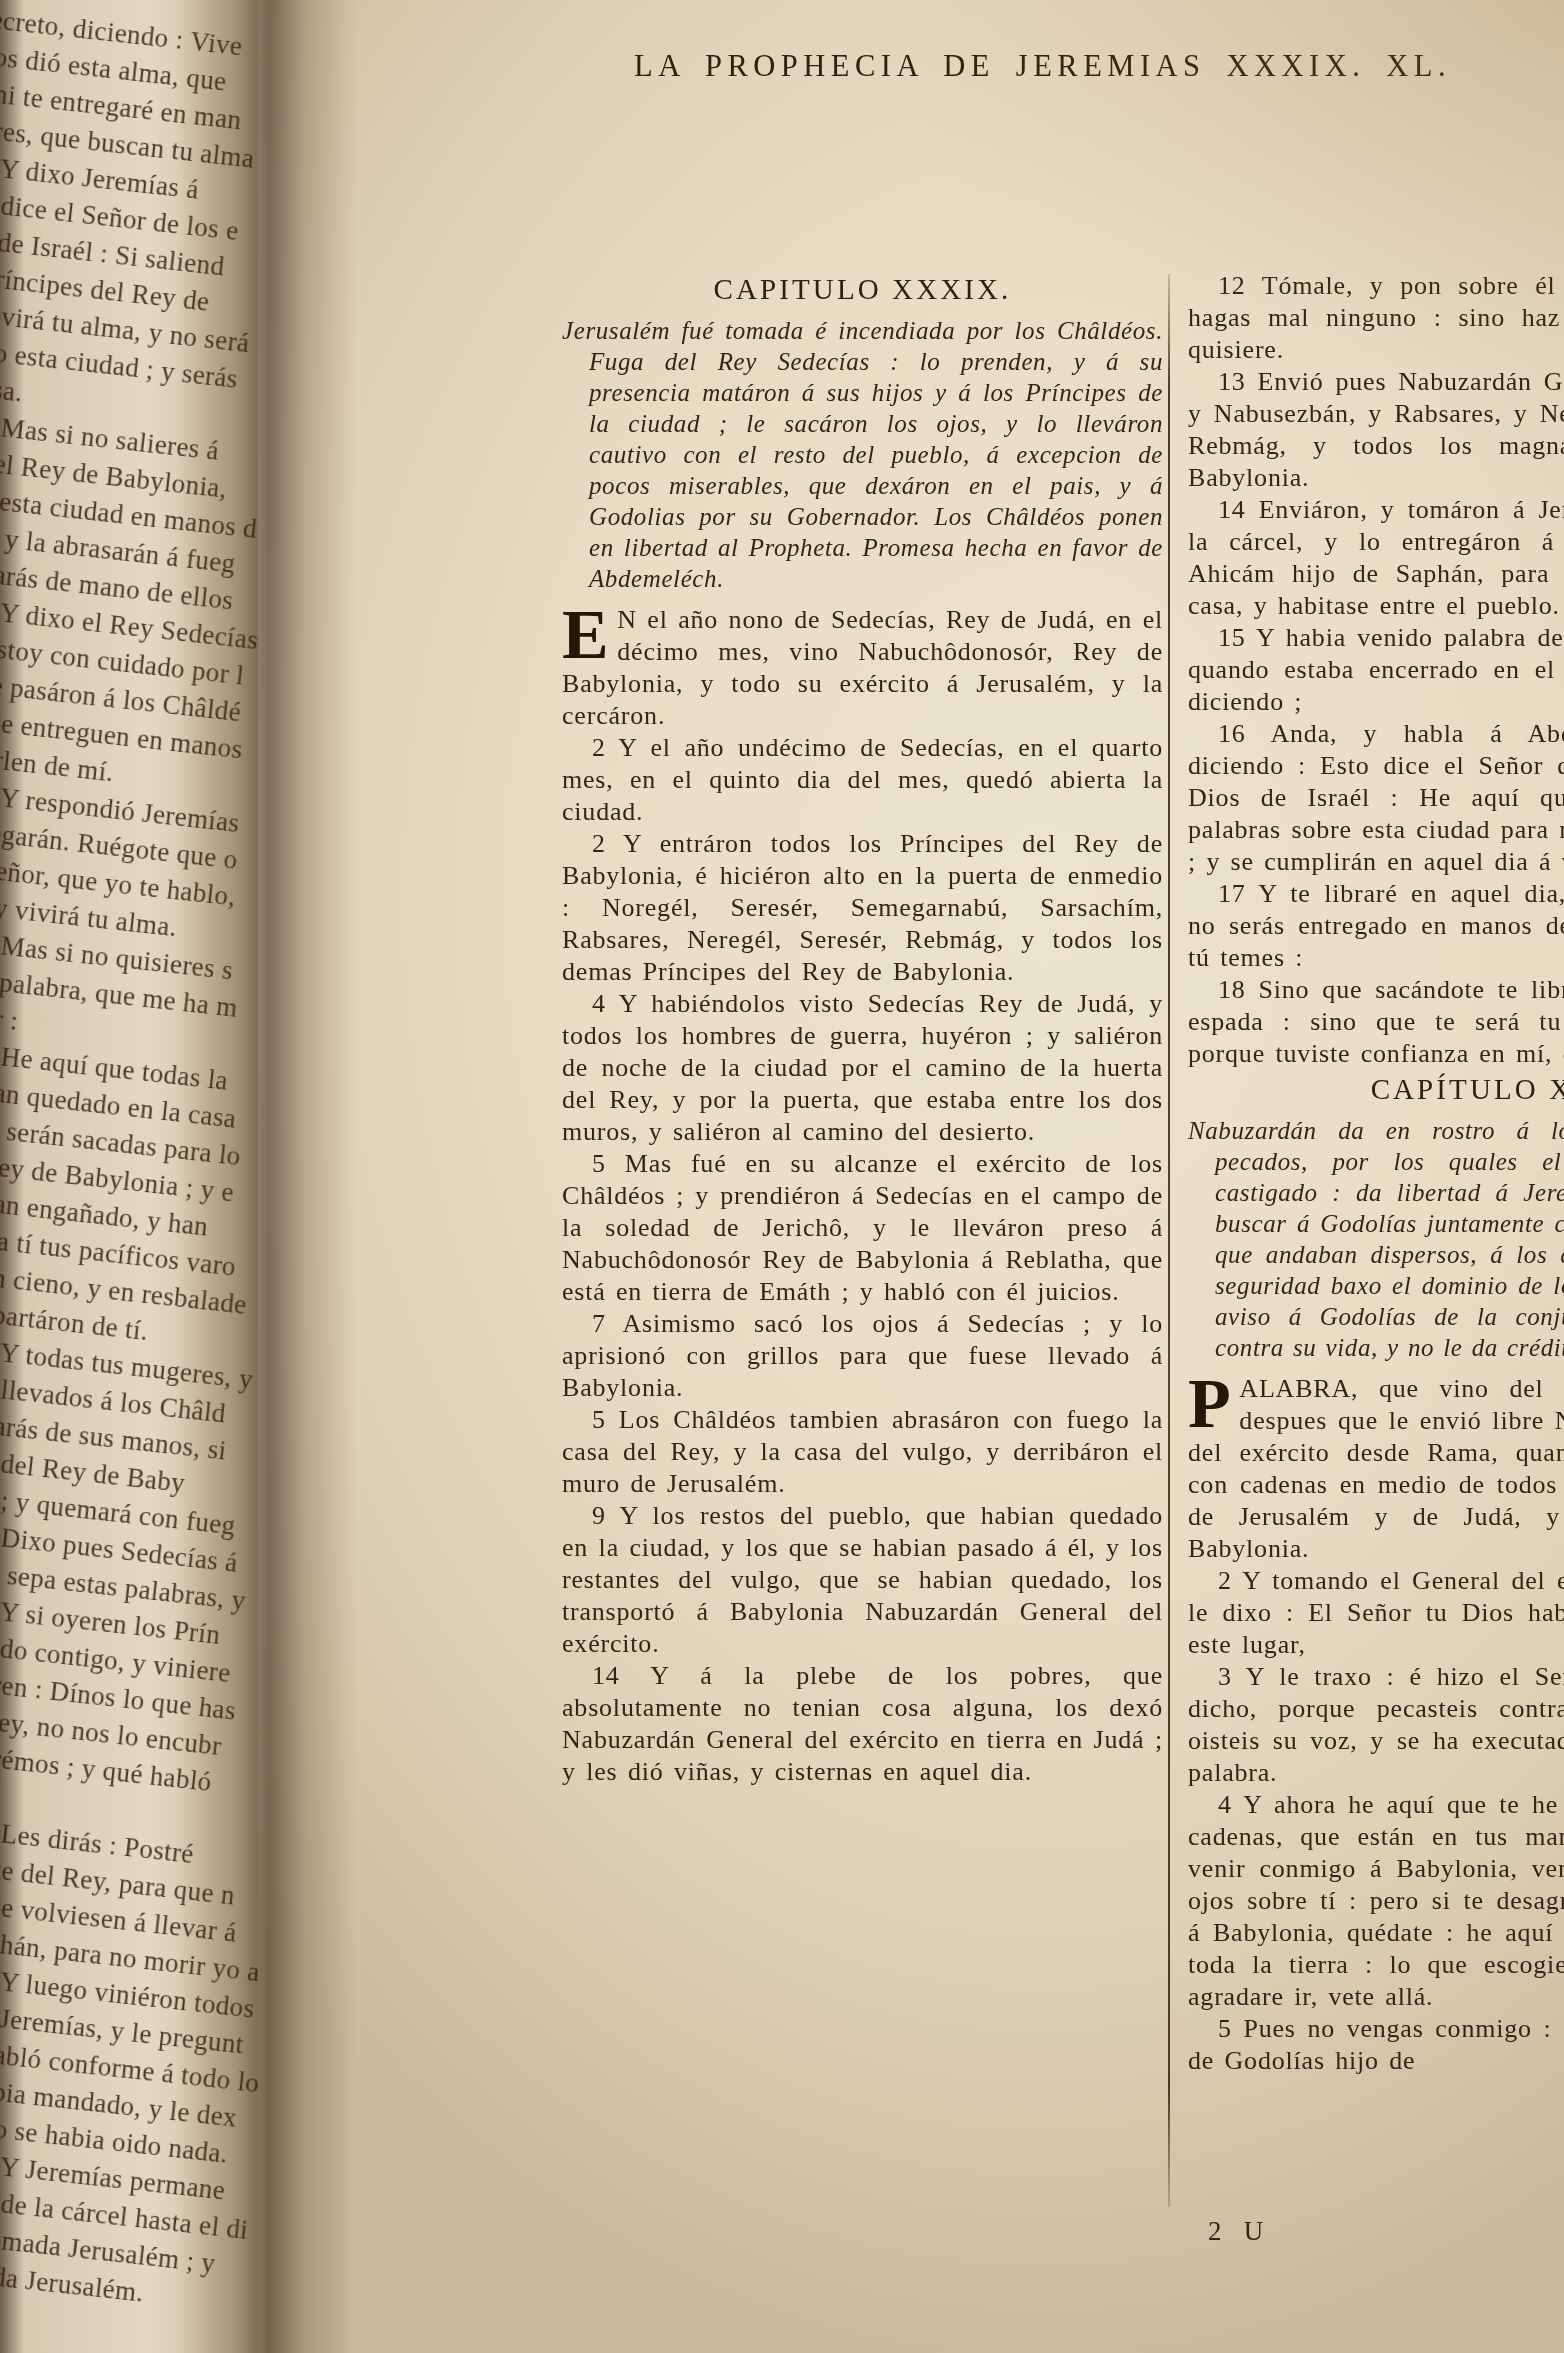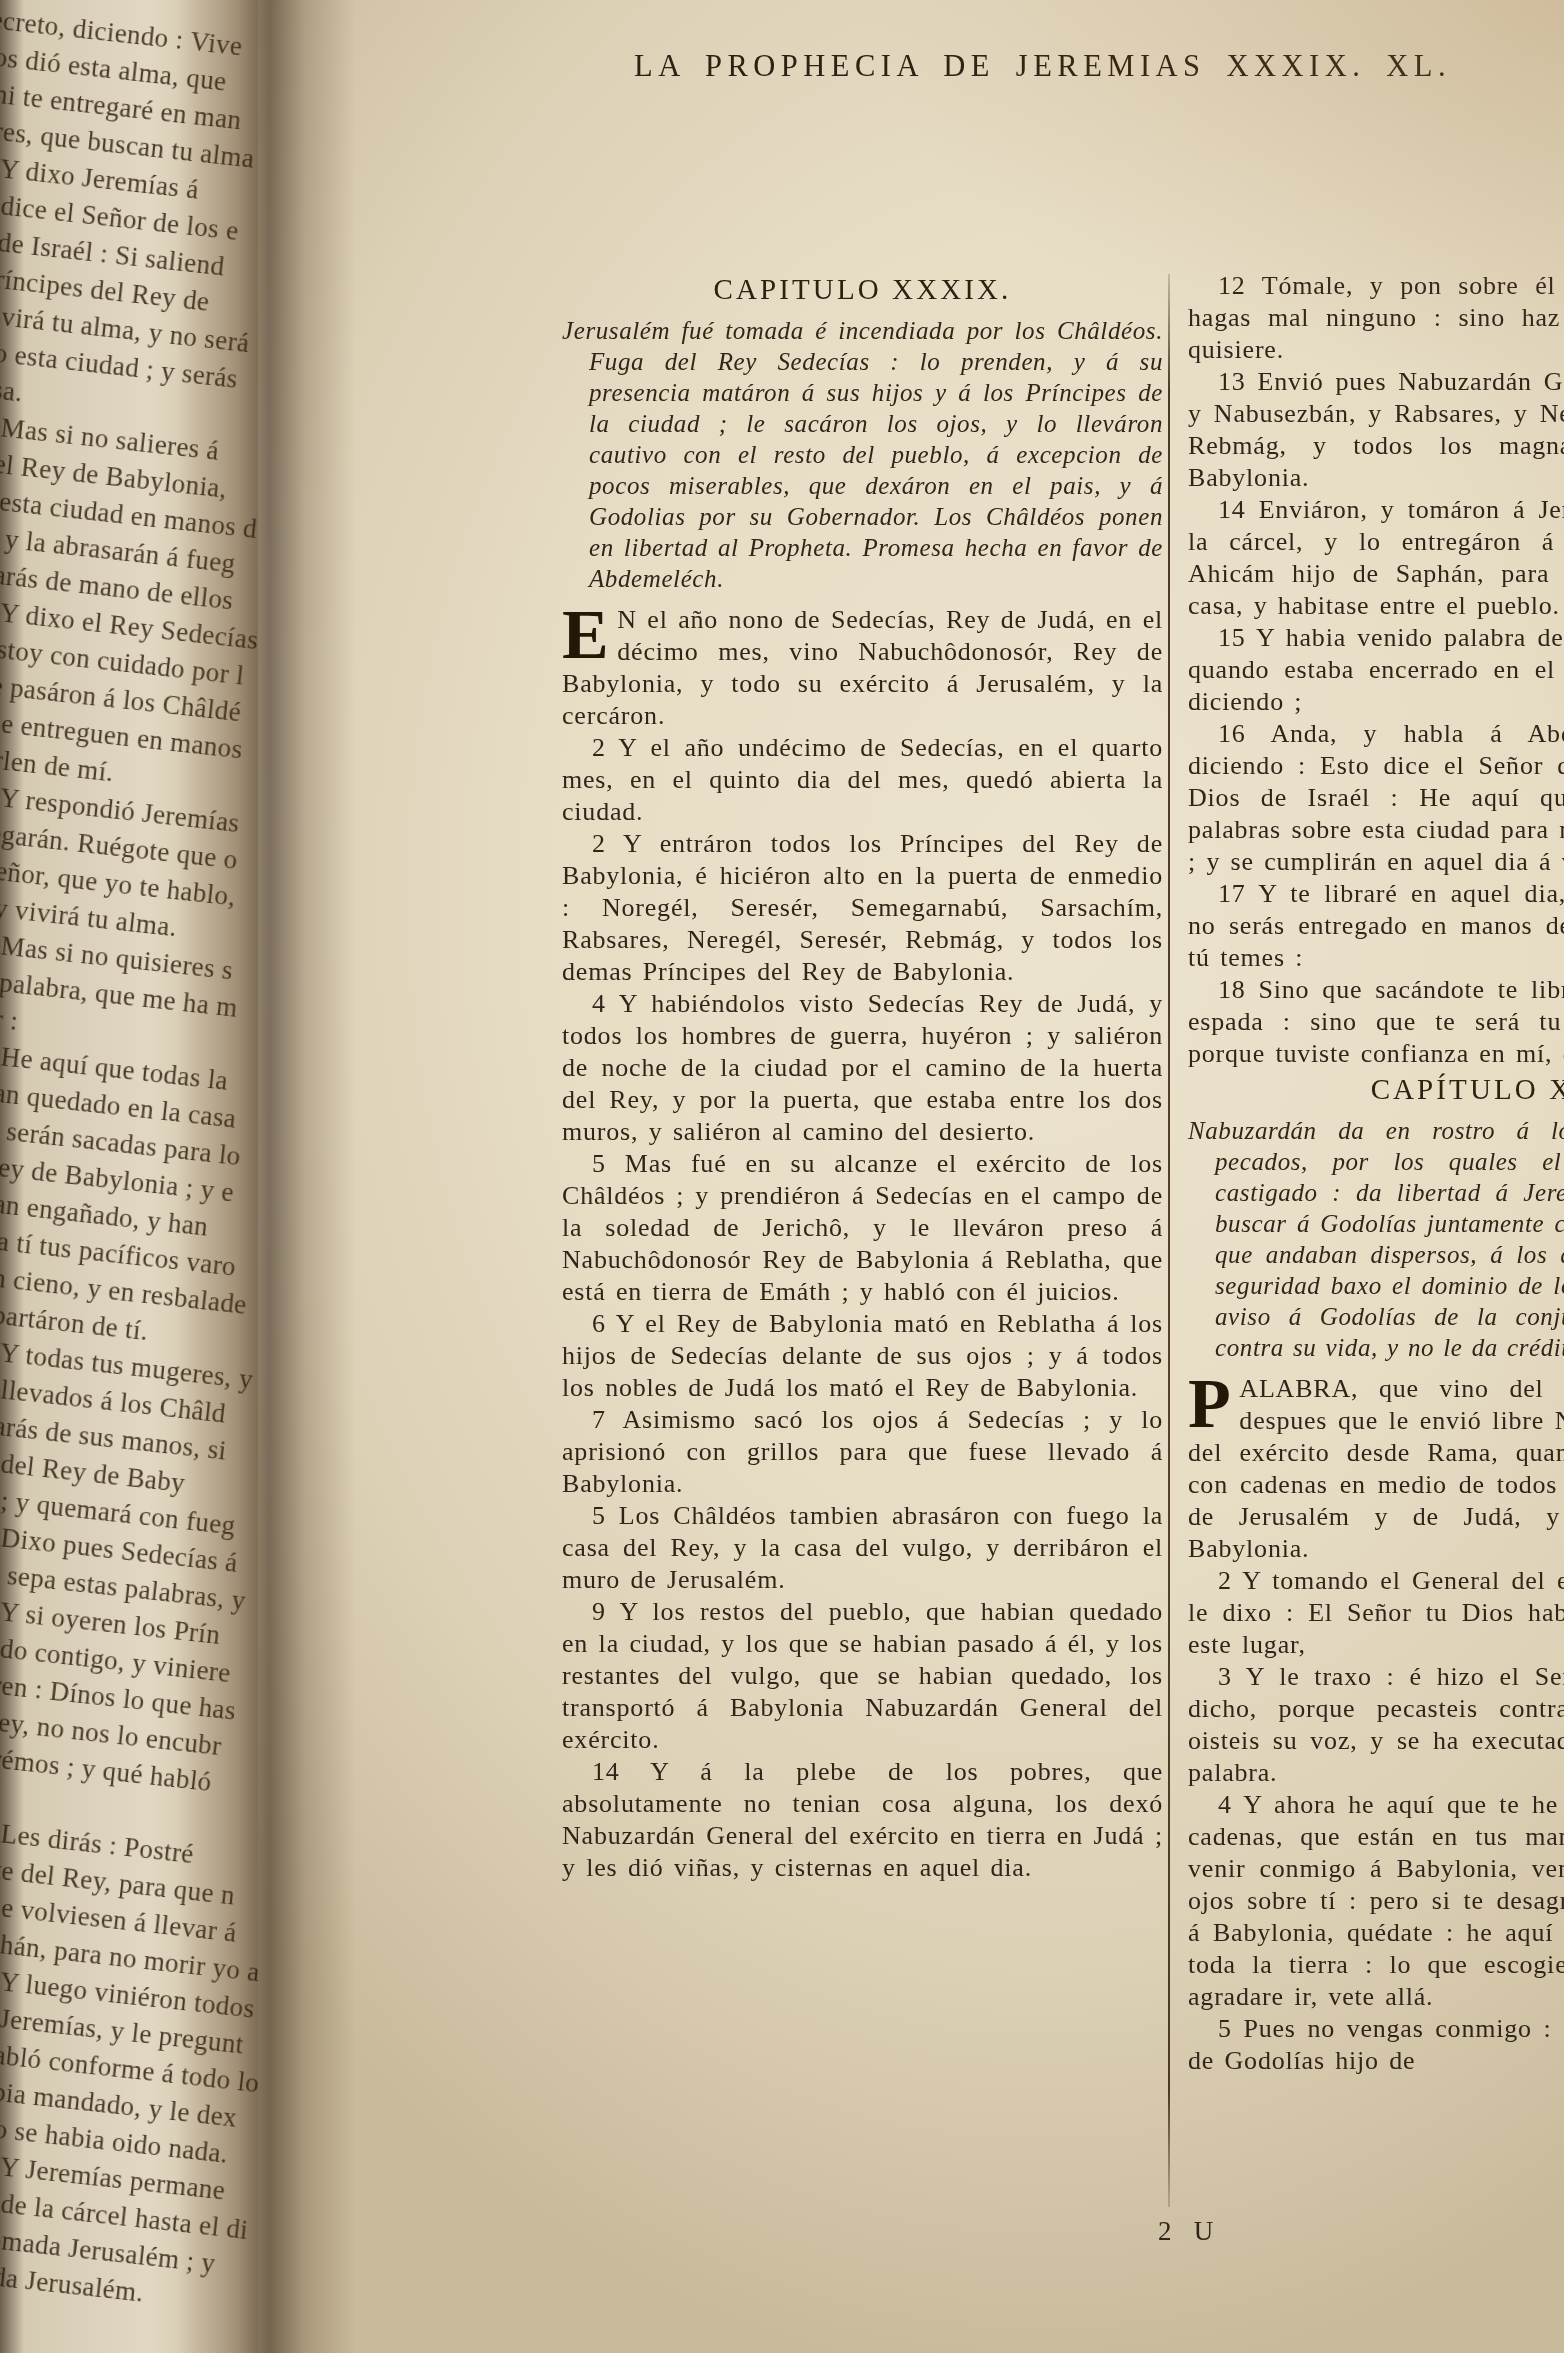--- a/index.html
+++ b/index.html
@@ -65,21 +65,21 @@
   .verse{
     font-size:26px;line-height:32px;margin:0;text-indent:30px;
     letter-spacing:0.8px;word-spacing:3.1px;color:#33241a;
   }
   .verse.has-dropcap{text-indent:0;}
   .dropcap{
     float:left;font-size:70px;line-height:56px;padding:3.1px 7.8px 0 0;
     color:#241708;font-weight:bold;
   }
   .signature{
-    position:absolute;left:900px;top:2216px;font-size:27px;letter-spacing:7.8px;
+    position:absolute;left:950px;top:2216px;font-size:27px;letter-spacing:7.8px;
     color:#33241a;
   }
 </style>
 </head>
 <body>
 
 <div class="photo">
 
   <div class="curled-page">
     <div>
@@ -151,21 +151,20 @@
   <div class="main-page">
     <div class="running-header">LA PROPHECIA DE JEREMIAS XXXIX. XL.</div>
     <div class="column column-left">
         <h2 class="chapter-heading">CAPITULO XXXIX.</h2>
         <p class="chapter-summary">Jerusalém fué tomada é incendiada por los Châldéos. Fuga del Rey Sedecías : lo prenden, y á su presencia matáron á sus hijos y á los Príncipes de la ciudad ; le sacáron los ojos, y lo lleváron cautivo con el resto del pueblo, á excepcion de pocos miserables, que dexáron en el pais, y á Godolias por su Gobernador. Los Châldéos ponen en libertad al Propheta. Promesa hecha en favor de Abdemeléch.</p>
         <p class="verse has-dropcap"><span class="dropcap">E</span>N el año nono de Sedecías, Rey de Judá, en el décimo mes, vino Nabuchôdonosór, Rey de Babylonia, y todo su exército á Jerusalém, y la cercáron.</p>
         <p class="verse">2 Y el año undécimo de Sedecías, en el quarto mes, en el quinto dia del mes, quedó abierta la ciudad.</p>
         <p class="verse">2 Y entráron todos los Príncipes del Rey de Babylonia, é hiciéron alto en la puerta de enmedio : Noregél, Seresér, Semegarnabú, Sarsachím, Rabsares, Neregél, Seresér, Rebmág, y todos los demas Príncipes del Rey de Babylonia.</p>
         <p class="verse">4 Y habiéndolos visto Sedecías Rey de Judá, y todos los hombres de guerra, huyéron ; y saliéron de noche de la ciudad por el camino de la huerta del Rey, y por la puerta, que estaba entre los dos muros, y saliéron al camino del desierto.</p>
         <p class="verse">5 Mas fué en su alcanze el exército de los Châldéos ; y prendiéron á Sedecías en el campo de la soledad de Jerichô, y le lleváron preso á Nabuchôdonosór Rey de Babylonia á Reblatha, que está en tierra de Emáth ; y habló con él juicios.</p>
-        <p class="verse">6 Y el Rey de Babylonia mató en Reblatha á los hijos de Sedecías delante de sus ojos ; y á todos los nobles de Judá los mató el Rey de Babylonia.</p>
         <p class="verse">7 Asimismo sacó los ojos á Sedecías ; y lo aprisionó con grillos para que fuese llevado á Babylonia.</p>
         <p class="verse">5 Los Châldéos tambien abrasáron con fuego la casa del Rey, y la casa del vulgo, y derribáron el muro de Jerusalém.</p>
         <p class="verse">9 Y los restos del pueblo, que habian quedado en la ciudad, y los que se habian pasado á él, y los restantes del vulgo, que se habian quedado, los transportó á Babylonia Nabuzardán General del exército.</p>
         <p class="verse">14 Y á la plebe de los pobres, que absolutamente no tenian cosa alguna, los dexó Nabuzardán General del exército en tierra en Judá ; y les dió viñas, y cisternas en aquel dia.</p>
       </div>
     <div class="column column-right">
         <p class="verse">12 Tómale, y pon sobre él tus ojos, y no le hagas mal ninguno : sino haz con él, así como quisiere.</p>
         <p class="verse">13 Envió pues Nabuzardán General del exército, y Nabusezbán, y Rabsares, y Neregél, y Seresér, y Rebmág, y todos los magnates del Rey de Babylonia.</p>
         <p class="verse">14 Enviáron, y tomáron á Jeremías del atrio de la cárcel, y lo entregáron á Godolías hijo de Ahicám hijo de Saphán, para que entrase en su casa, y habitase entre el pueblo.</p>
         <p class="verse">15 Y habia venido palabra del Señor á Jeremías, quando estaba encerrado en el atrio de la cárcel, diciendo ;</p>

